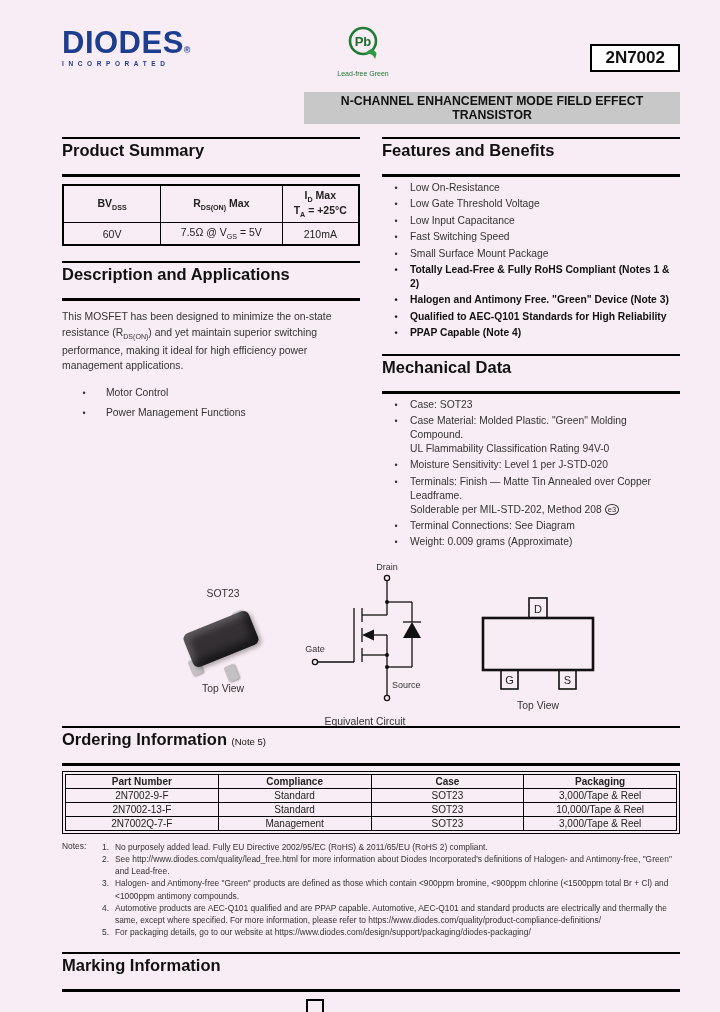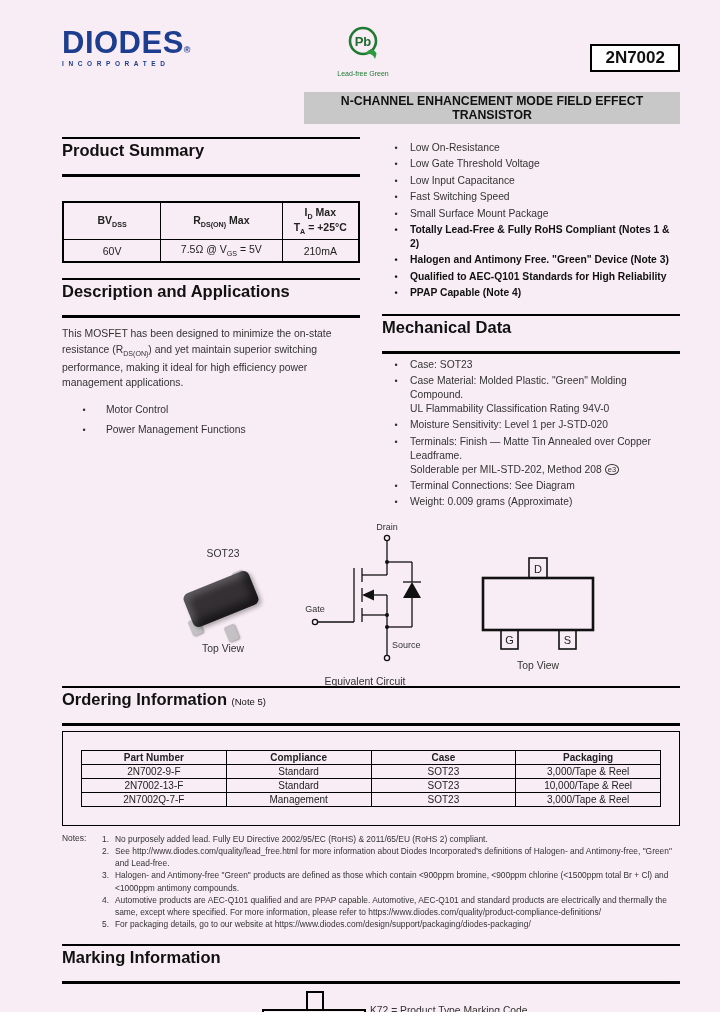--- a/index.html
+++ b/index.html
@@ -27,21 +27,21 @@
   .sechead .t { font-size: 16.5px; font-weight: bold; padding: 2px 0 14px; color:#111; }
   .sechead .rule { height: 3px; background: #000; }
   .secnote { font-size: 9.5px; font-weight: normal; }
 
   
   .cols { display: flex; gap: 22px; margin-top: 13px; }
   .col-l { width: 298px; flex: none; }
   .col-r { flex: 1; }
 
   table { border-collapse: collapse; }
-  .pstable { width: 100%; margin-top: 24px; border: 2px solid #000; }
+  .pstable { width: 100%; margin-top: 7px; border: 2px solid #000; }
   .pstable th, .pstable td { border: 1px solid #000; text-align: center; font-size: 10.5px; padding: 3px 2px; color:#222; }
   .pstable th { font-weight: bold; }
   sub.s { font-size: 0.68em; vertical-align: sub; }
 
   .para { font-size: 10.4px; line-height: 1.5; margin-top: 8px; color:#333; }
   .li { display: flex; font-size: 10.3px; line-height: 1.35; margin: 2.5px 0; color:#333; }
   .li .blt { flex: none; width: 28px; text-align: center; font-size: 9px; padding-top: 1px; }
   .li.bold { font-weight: bold; color:#111; }
   .li .txt .cont { display: block; }
   .desc-bullets { margin-top: 12px; }
@@ -59,21 +59,21 @@
   .p3d .lead1 { left: 66px; top: 6px; transform: rotate(-22deg); }
   .p3d .lead2 { left: 22px; top: 54px; transform: rotate(-22deg); }
   .p3d .lead3 { left: 58px; top: 60px; transform: rotate(-22deg); }
   .p3d .bodyd { position: absolute; left: 18px; top: 16px; width: 70px; height: 36px; background: #343034; border-radius: 6px; transform: rotate(-22deg);
     box-shadow: inset -5px -7px 9px rgba(0,0,0,0.55), inset 4px 5px 7px rgba(255,255,255,0.22), 2px 3px 4px rgba(0,0,0,0.3); }
   .fig-equiv { position: absolute; left: 228px; top: 6px; width: 150px; text-align: center; }
   .fig-outline { position: absolute; left: 396px; top: 34px; width: 160px; text-align: center; }
   svg text { font-family: "Liberation Sans", sans-serif; }
 
   
-  .ordwrap { border: 1px solid #000; padding: 18px; margin-top: 5px; background: transparent; }
+  .ordwrap { border: 1px solid #000; padding: 2px; margin-top: 5px; background: transparent; }
   .ordtable { width: 100%; border: 1px solid #000; }
   .ordtable th, .ordtable td { border: 1px solid #000; font-size: 10px; text-align: center; padding: 1px 2px; color:#222; }
   .ordtable th { font-weight: bold; }
 
   .notes { display: flex; margin-top: 7px; }
   .nlabel { flex: none; width: 40px; font-size: 8.4px; color:#333; }
   .nbody { flex: 1; font-size: 8.4px; line-height: 1.45; color:#333; }
   .note { display: flex; }
   .note .nnum { flex: none; width: 13px; }
 
@@ -149,20 +149,24 @@
             </div>
           <div class="li">
               <span class="blt">•</span>
               <span class="txt">Power Management Functions</span>
             </div>
         </div>
       </div>
     </div>
 
     <div class="col-r">
+      <div class="sechead">
+        <div class="t">Features and Benefits</div>
+        <div class="rule"></div>
+      </div>
       <div style="margin-top:4px;">
         <div class="li">
             <span class="blt">•</span>
             <span class="txt">Low On-Resistance</span>
           </div>
         <div class="li">
             <span class="blt">•</span>
             <span class="txt">Low Gate Threshold Voltage</span>
           </div>
         <div class="li">

